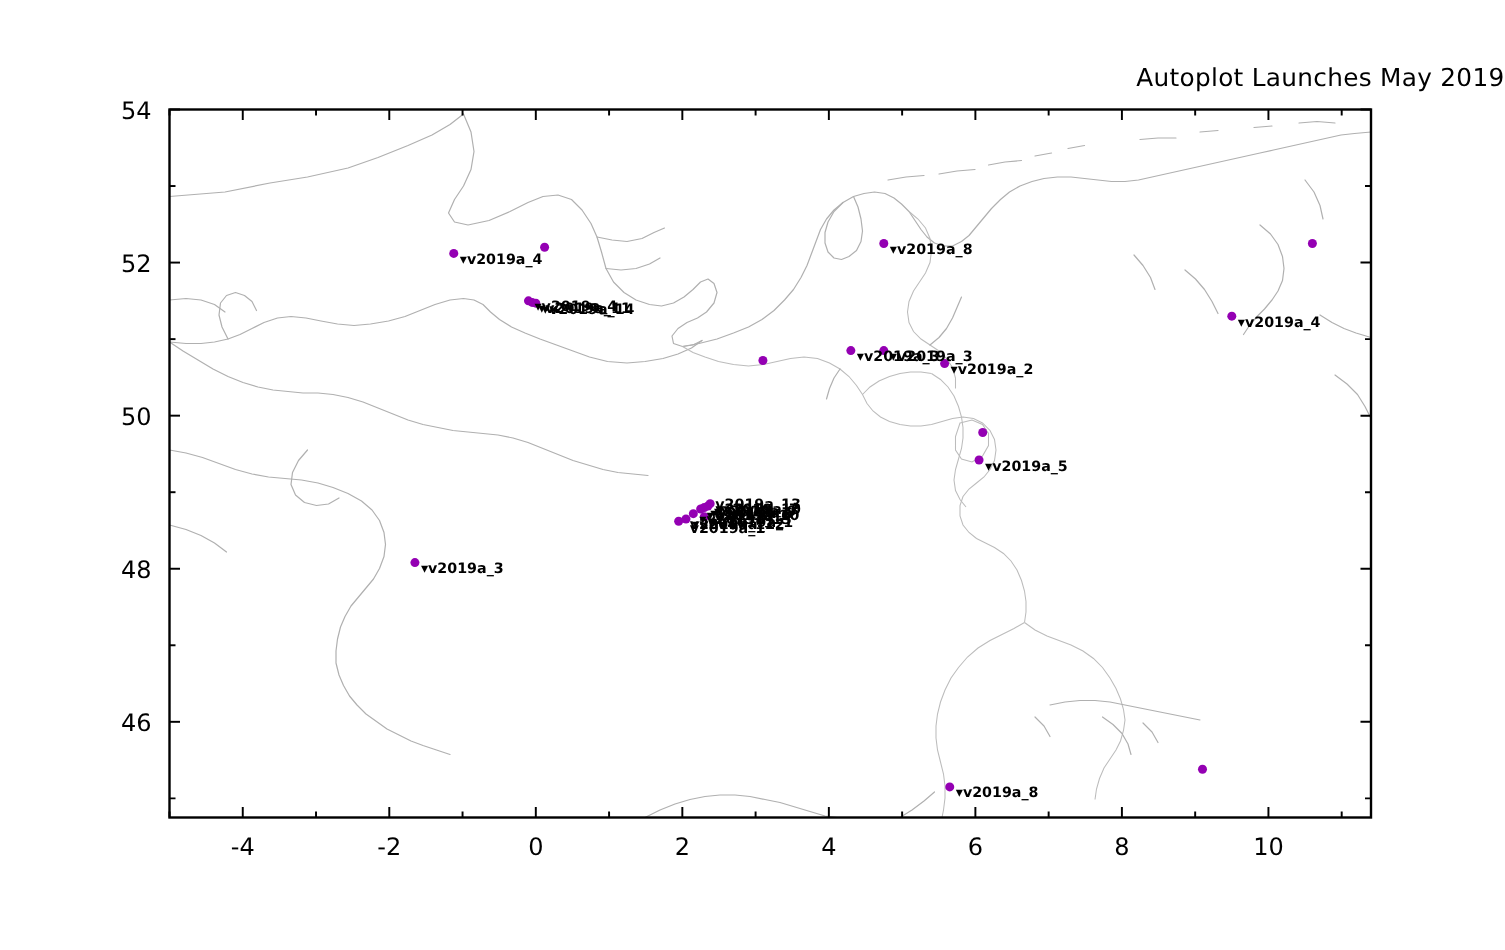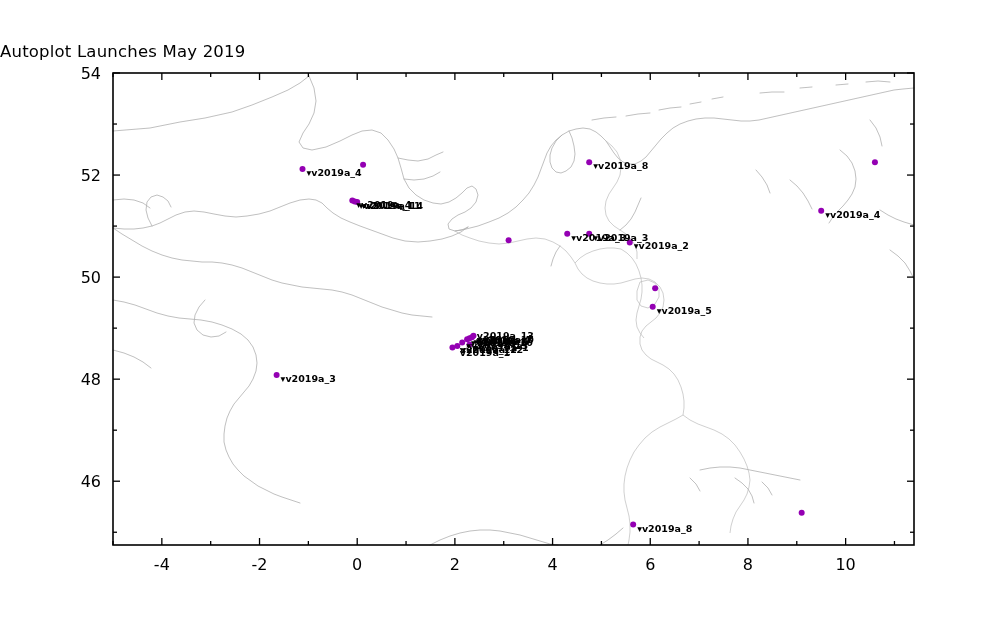--- a/index.html
+++ b/index.html
@@ -19,21 +19,21 @@
     left: 0; top: 0;
     width: 1003px;
     height: 633px;
     background: #ffffff;
   }
   .chart-title {
     position: absolute;
     left: 0;
     top: 42px;
     width: 1003px;
-    text-align: left;
+    text-align: right;
     font-size: 16.5px;
     color: #000000;
     letter-spacing: 0.2px;
     font-family: "DejaVu Sans", sans-serif;
   }
   svg.plot {
     position: absolute;
     left: 0;
     top: 0;
     width: 1003px;

